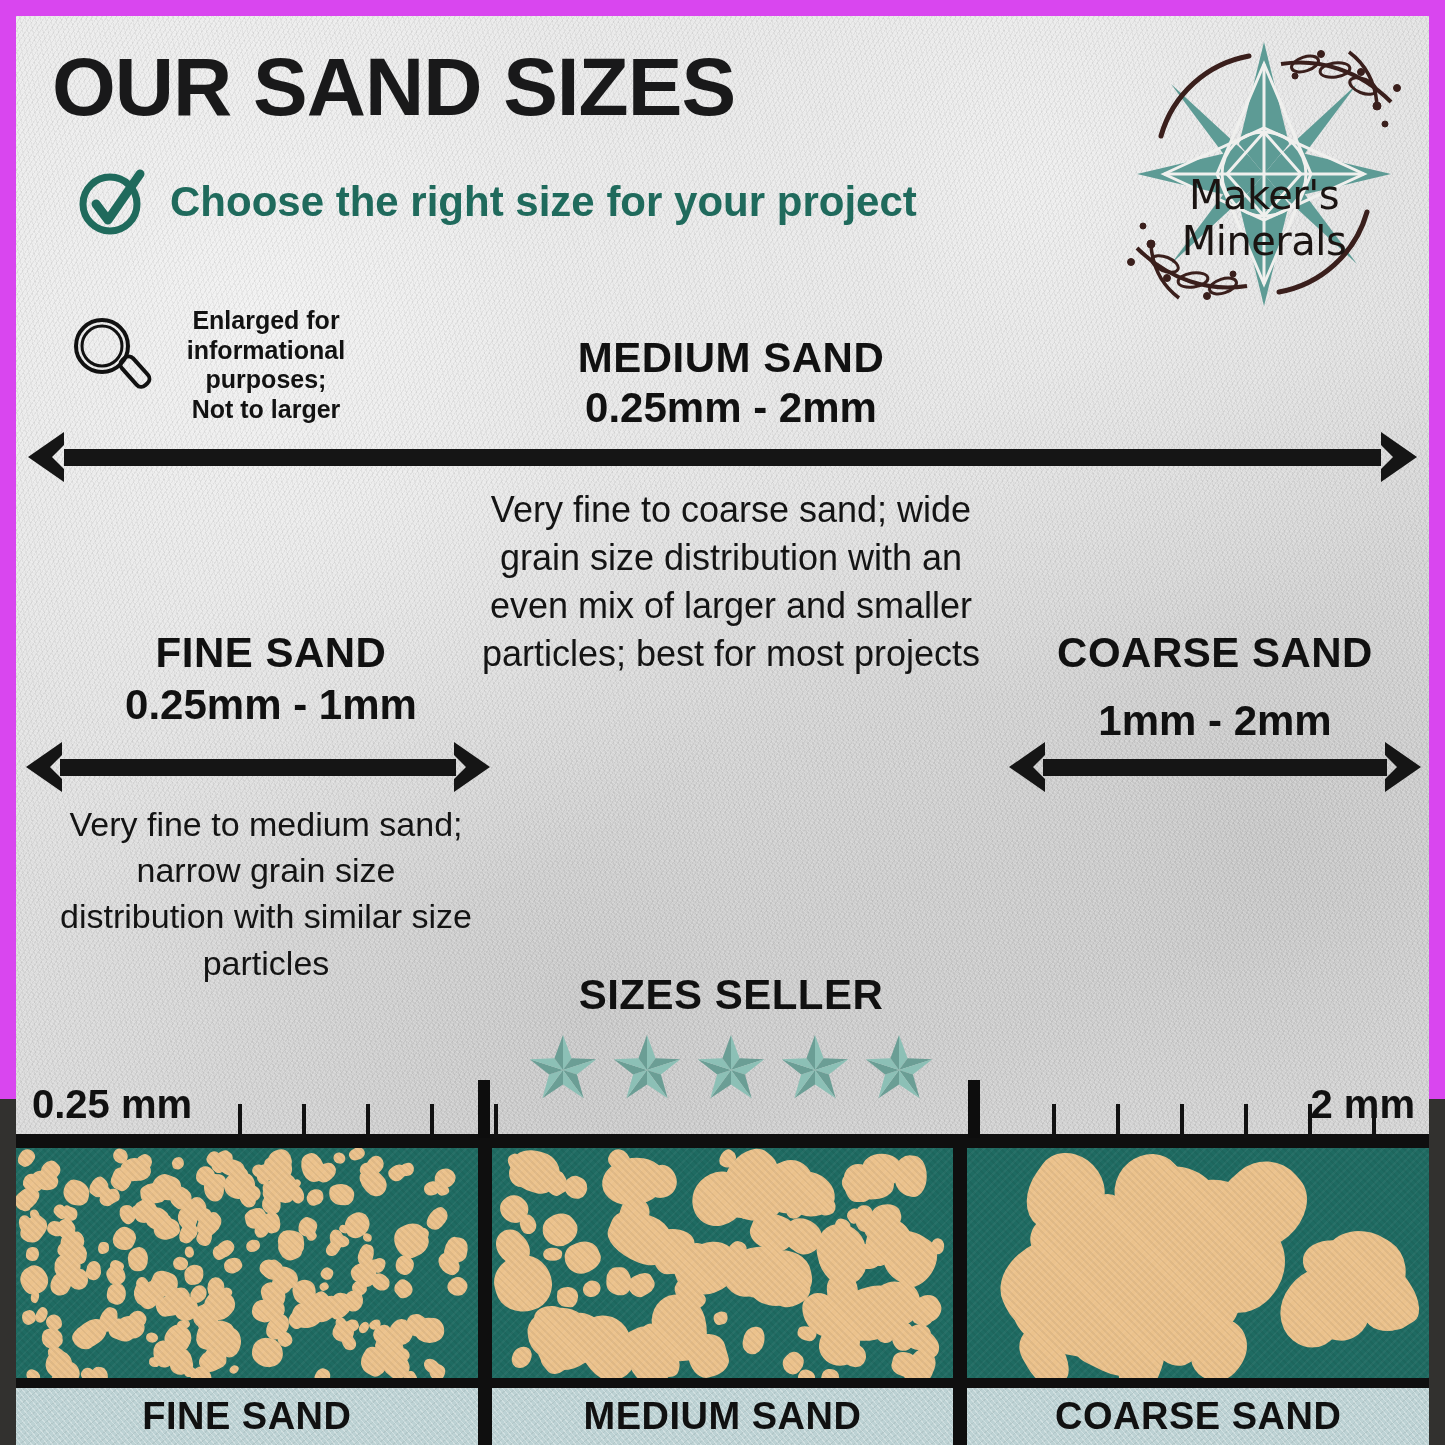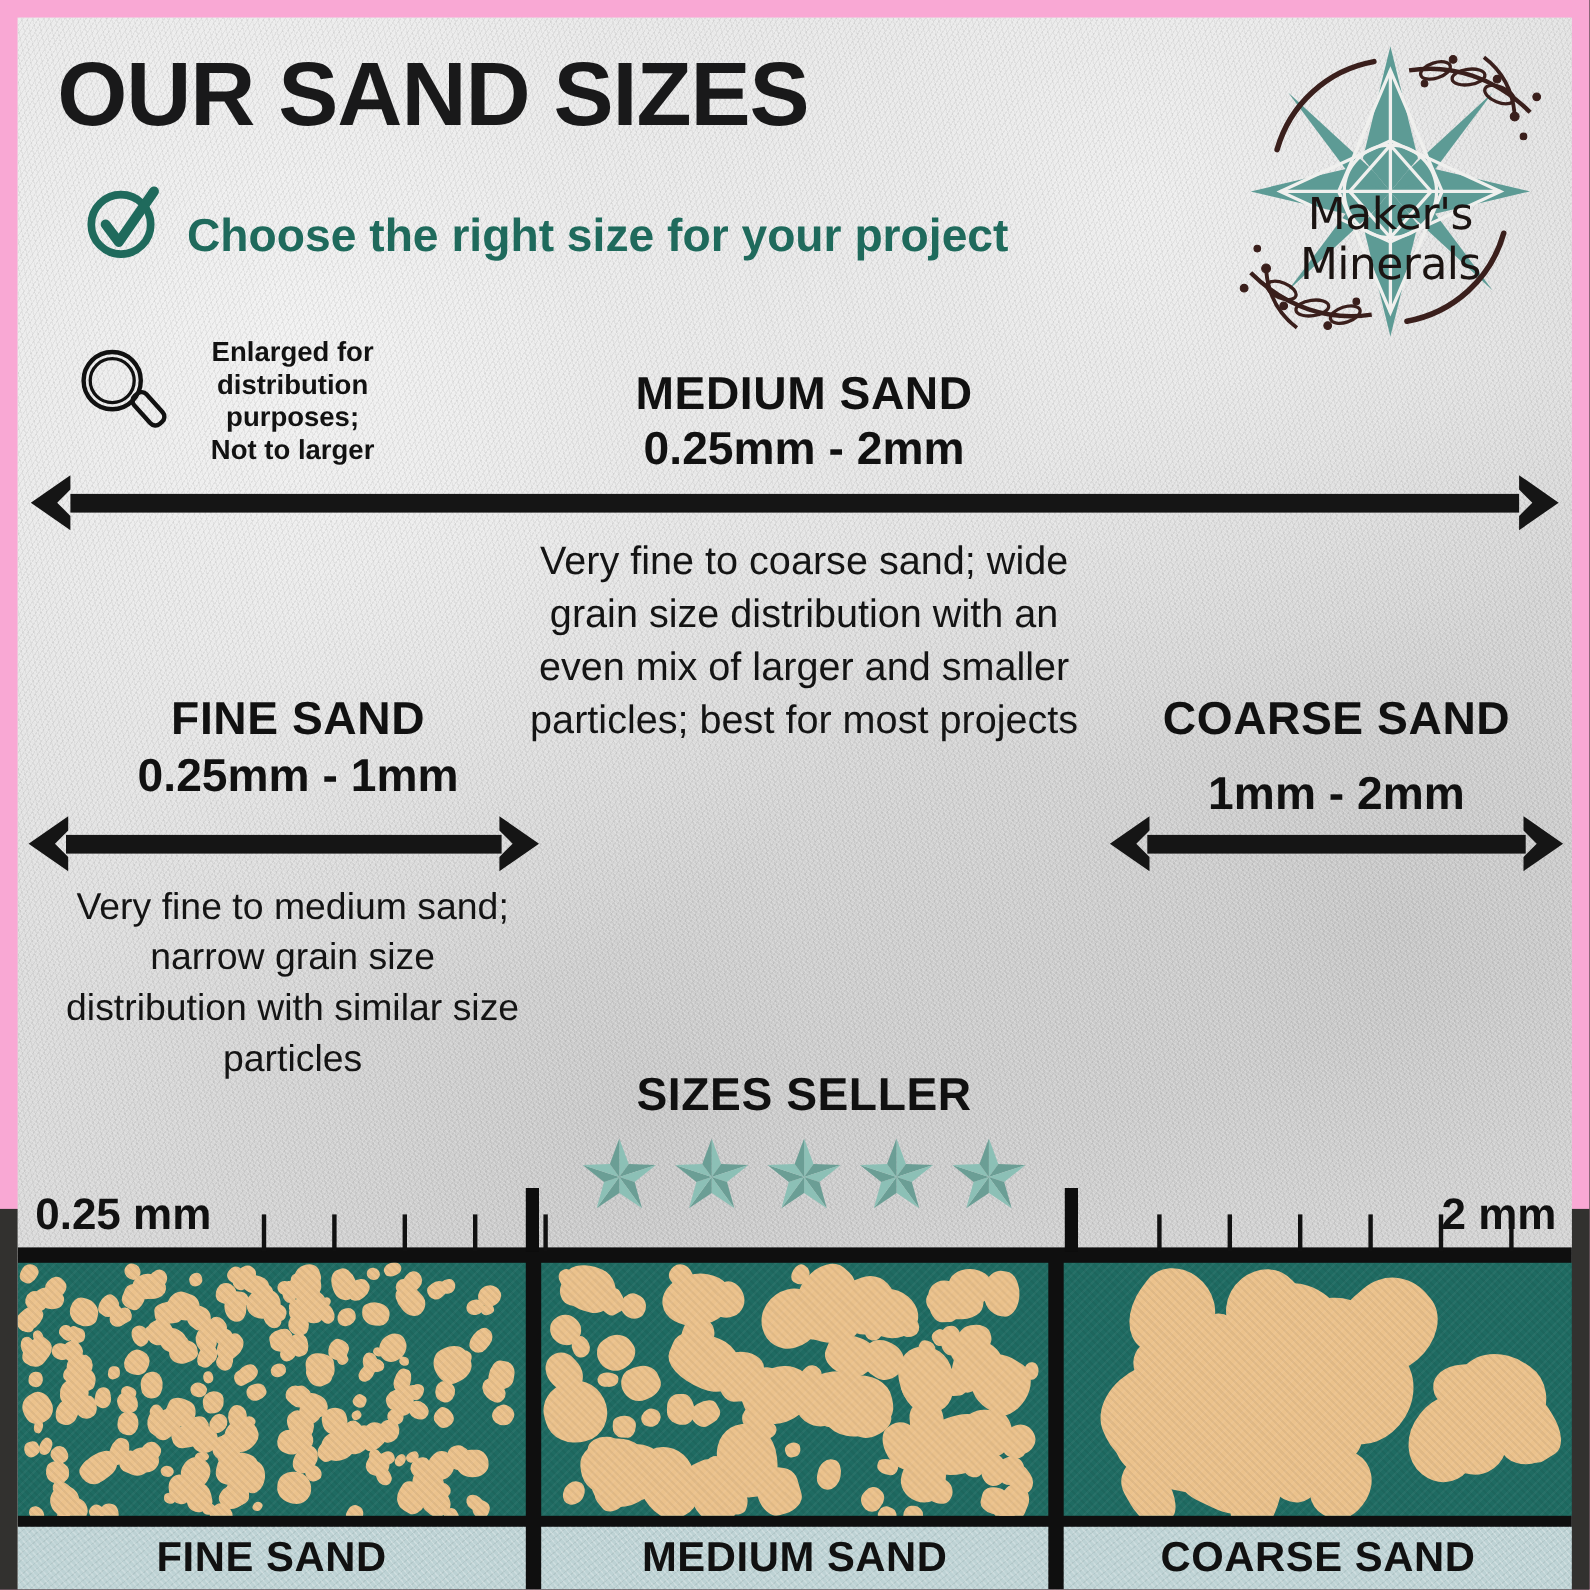--- a/index.html
+++ b/index.html
@@ -2,21 +2,21 @@
 <html><head>
 <meta charset="utf-8">
 <style>
   * { margin:0; padding:0; box-sizing:border-box; }
   html,body { width:1445px; height:1445px; overflow:hidden; background:#32312f; }
   body { font-family:"Liberation Sans", sans-serif; }
 
   
   #poster{
     position:relative; width:1445px; height:1099px;
-    background:#f9a8d4;
+    background:#d946ef;
     padding:16px 16px 4px 16px;
   }
   #canvas{
     position:relative; width:1413px; height:1429px;
     background:
       radial-gradient(circle at 18% 22%, rgba(255,255,255,.55), rgba(255,255,255,0) 38%),
       radial-gradient(circle at 72% 12%, rgba(255,255,255,.45), rgba(255,255,255,0) 32%),
       radial-gradient(circle at 40% 70%, rgba(160,160,160,.28), rgba(255,255,255,0) 42%),
       radial-gradient(circle at 88% 58%, rgba(150,150,150,.25), rgba(255,255,255,0) 36%),
       linear-gradient(160deg,#e6e6e6 0%,#dedede 40%,#d7d7d7 70%,#e2e2e2 100%);
@@ -34,21 +34,21 @@
   .z{ position:relative; z-index:2; }
 
   
   #title{
     position:absolute; left:36px; top:30px; z-index:3;
     font-size:82px; font-weight:bold; letter-spacing:-1px;
     color:#19191a; line-height:1; white-space:nowrap;
   }
   #subtitle-row{
     position:absolute; left:60px; top:150px; z-index:3;
-    display:flex; align-items:flex-end; gap:22px;
+    display:flex; align-items:center; gap:22px;
   }
   #check-icon{ width:72px; height:72px; flex:0 0 auto; display:block; }
   #subtitle{
     font-size:42px; font-weight:bold; color:#1f6a5c; white-space:nowrap;
   }
 
   
   #logo{ position:absolute; right:10px; top:8px; width:310px; height:300px; z-index:3; }
   #logo svg{ width:100%; height:100%; display:block; }
   #logo-text{
@@ -227,21 +227,21 @@
     </div>
 
     <div id="mag-block" class="z">
       <svg id="mag-icon" viewBox="0 0 86 90">
         <circle cx="36" cy="32" r="26" fill="none" stroke="#111" stroke-width="4"></circle>
         <circle cx="36" cy="32" r="20" fill="none" stroke="#111" stroke-width="3"></circle>
         <rect x="52" y="50" width="15" height="34" rx="6" transform="rotate(-42 52 50)" fill="none" stroke="#111" stroke-width="4"></rect>
       </svg>
       <div id="mag-text">
         <div>Enlarged for</div>
-        <div>distribution</div>
+        <div>informational</div>
         <div>purposes;</div>
         <div>Not to larger</div>
       </div>
     </div>
 
     <div id="medium-head">
       <div class="h">MEDIUM SAND</div>
       <div class="r">0.25mm - 2mm</div>
     </div>
 

